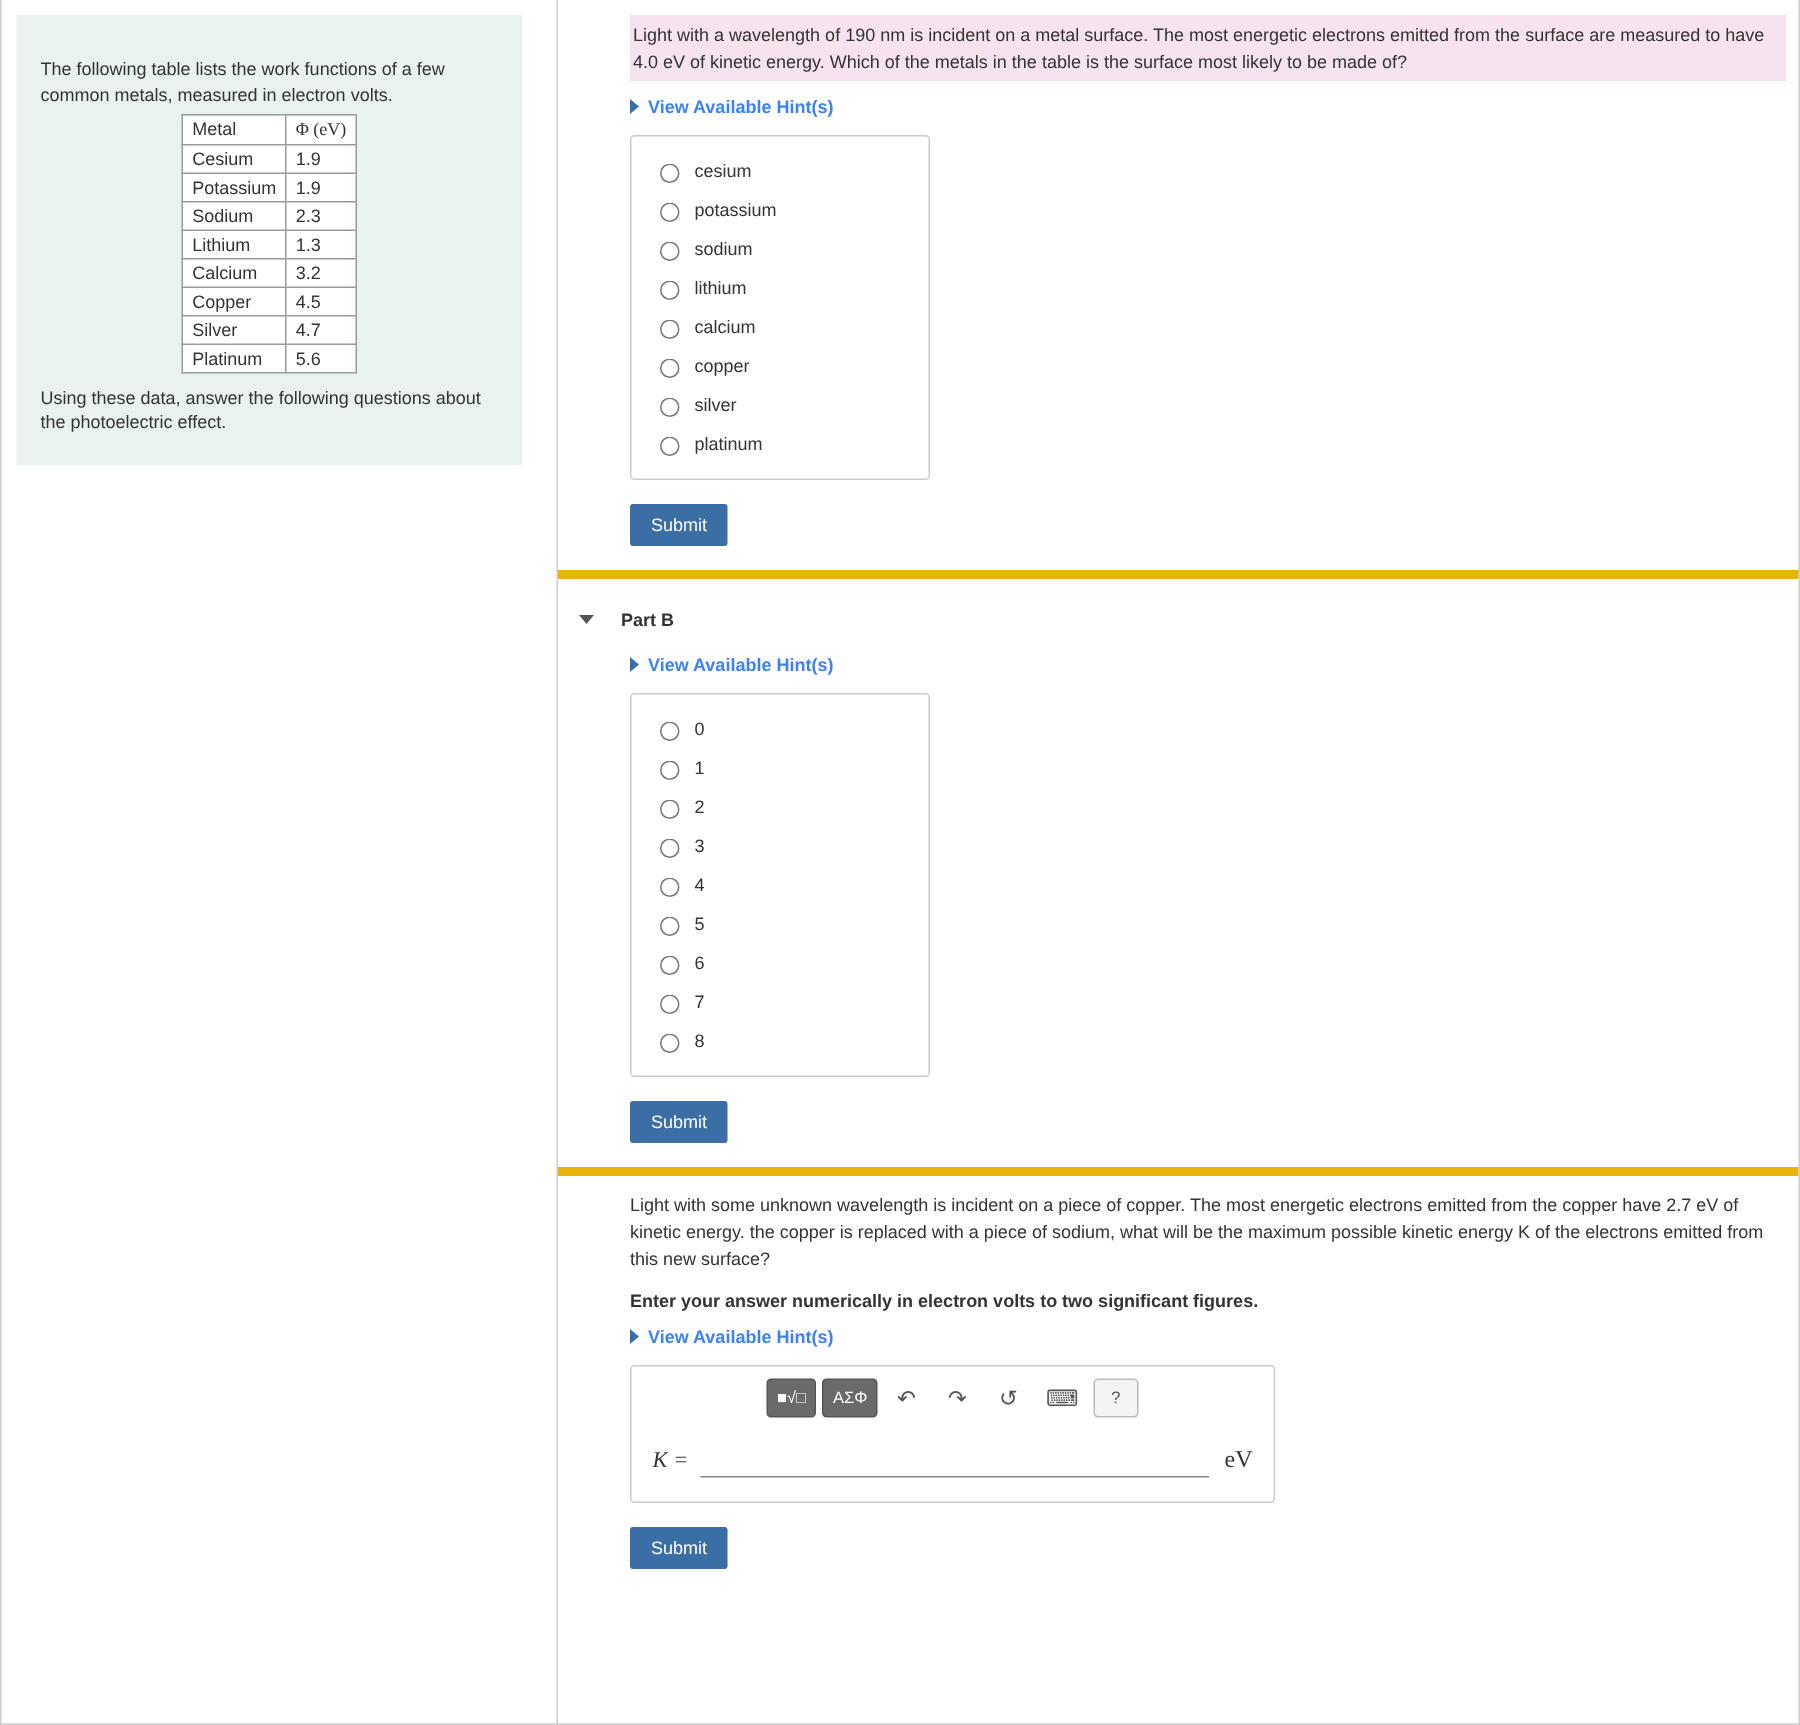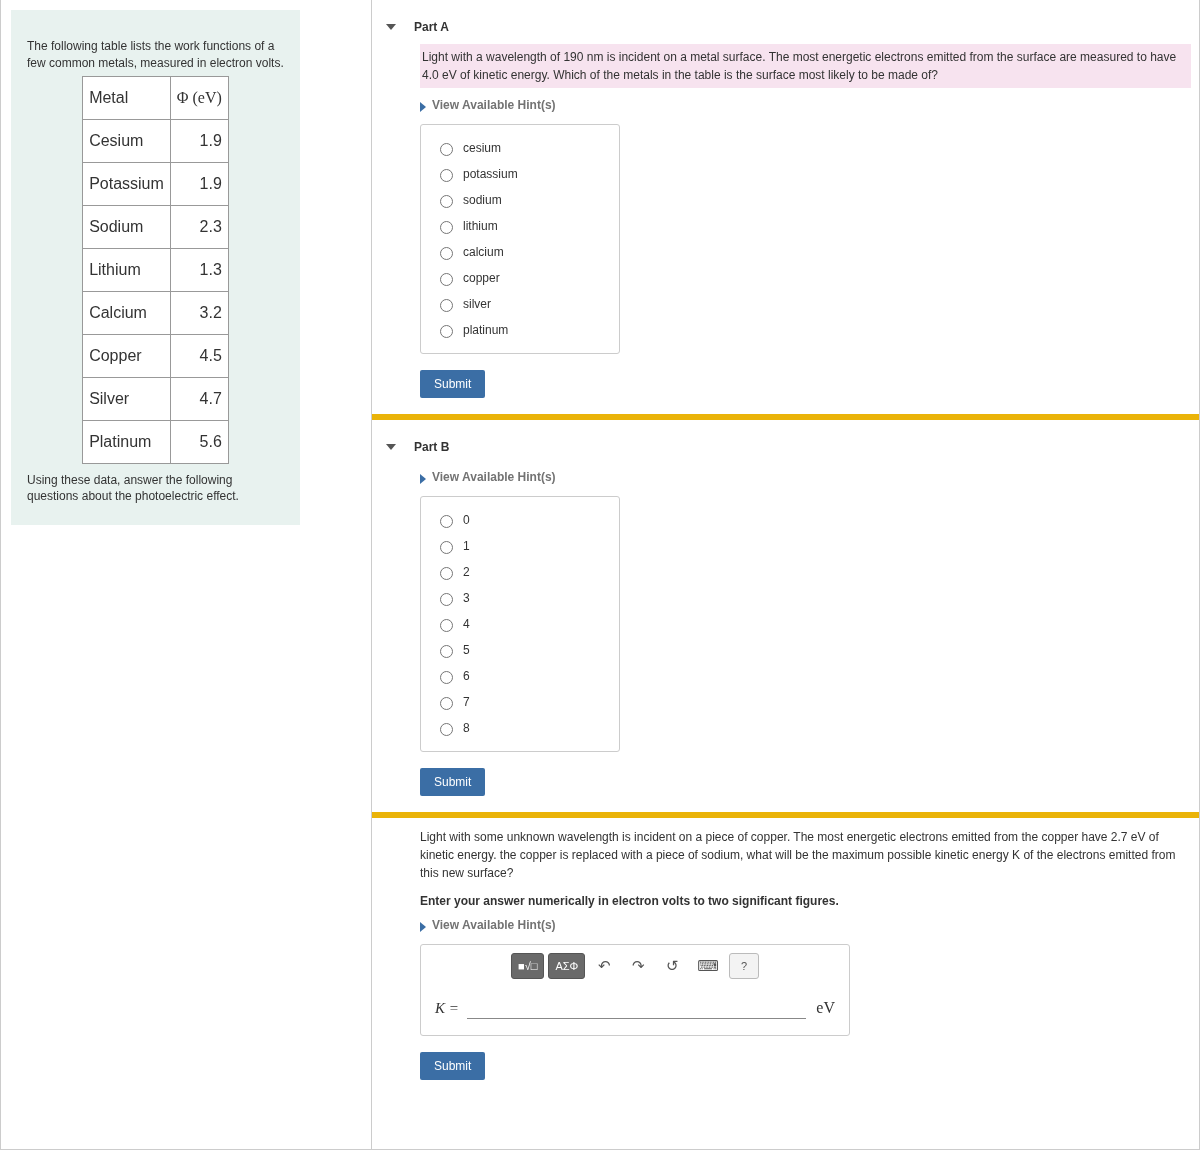--- a/index.html
+++ b/index.html
@@ -20,36 +20,36 @@
   }
   .left-panel {
     width: 370px;
     padding: 0;
     flex-shrink: 0;
   }
   .intro-box {
     background: #e8f2ef;
     margin: 10px 0 0 10px;
     padding: 28px 16px 16px 16px;
-    width: 289px;
+    width: 337px;
   }
   .intro-box p { margin: 0 0 4px 0; line-height: 1.4; color: #333; }
   .work-table {
     margin: 2px auto 8px auto;
     border-collapse: collapse;
     background: #fff;
   }
   .work-table th, .work-table td {
     border: 1px solid #999;
-    padding: 12px 6px;
-    font-size: 16px;
+    padding: 2px 6px;
+    font-size: 12px;
     font-weight: normal;
     text-align: left;
   }
-  .work-table td.num { text-align: right; }
+  .work-table td.num { text-align: left; }
   .right-panel {
     flex: 1;
     border-left: 1px solid #ccc;
     padding: 0;
   }
   .part-section {
     border-top: 6px solid #eab308;
     padding: 10px 0 16px 0;
   }
   .part-section:first-child { border-top: none; }
@@ -74,26 +74,26 @@
     background: #f7e3ef;
     padding: 4px 2px;
     line-height: 1.5;
     margin-bottom: 10px;
   }
   .prompt-plain {
     line-height: 1.5;
     margin-bottom: 10px;
   }
   .hints-link {
-    color: #737373;
+    color: #3b82f6;
     font-weight: bold;
     font-size: 12px;
     cursor: pointer;
     display: flex;
-    align-items: flex-end;
+    align-items: center;
     margin: 6px 0 12px 0;
   }
   .hints-link .tri {
     width: 0; height: 0;
     border-top: 5px solid transparent;
     border-bottom: 5px solid transparent;
     border-left: 6px solid #3b6ea5;
     margin-right: 6px;
   }
   .options-box {
@@ -244,24 +244,20 @@
             </tr>
       </tbody>
         </table>
       <p>Using these data, answer the following questions about the photoelectric effect.</p>
     </div>
   </div>
 
   <div class="right-panel">
 
     <div class="part-section">
-      <div class="part-header">
-        <span class="caret"></span>
-        <span>Part A</span>
-      </div>
       <div class="part-body">
         <div class="prompt-highlight">
           <span>Light with a wavelength of 190 nm is incident on a metal surface. The most energetic electrons emitted from the surface are measured to have 4.0 eV of kinetic energy. Which of the metals in the table is the surface most likely to be made of?</span>
         </div>
         <div class="hints-link">
           <span class="tri"></span>
           <span>View Available Hint(s)</span>
         </div>
         <div class="options-box">
           <label class="option-row">

